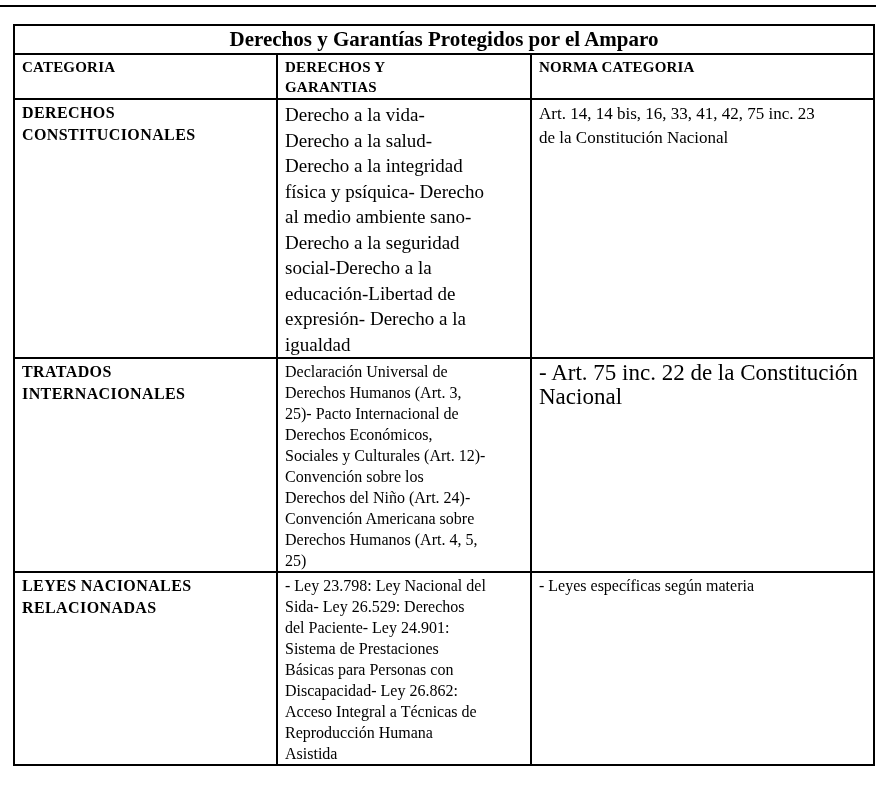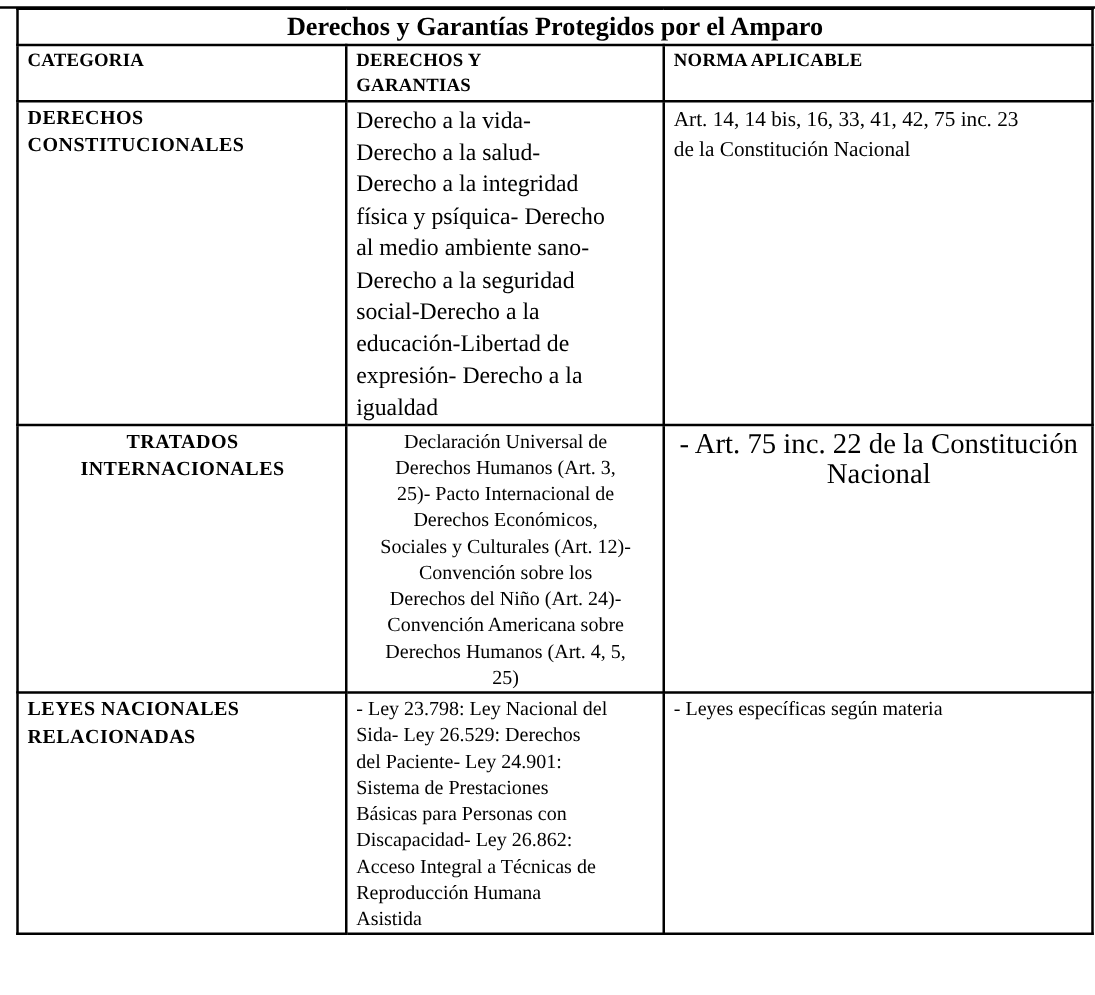--- a/index.html
+++ b/index.html
@@ -8,21 +8,21 @@
     width:876px;height:796px;
     background:#ffffff;
     font-family:"Liberation Serif","DejaVu Serif",serif;
     color:#000000;
     overflow:hidden;
   }
   .top-rule{
     position:absolute;left:0;top:5px;width:876px;height:2px;background:#000000;
   }
   table.amparo{
-    position:absolute;left:13px;top:6px;
+    position:absolute;left:13px;top:24px;
     width:860px;
     border-collapse:collapse;
     table-layout:fixed;
   }
   table.amparo td, table.amparo th{
     border:2px solid #000000;
     vertical-align:top;
     padding:2px 6px 0 7px;
     white-space:pre-line;
     overflow:hidden;
@@ -48,21 +48,21 @@
   .col2{width:254px;}
   .col3{width:343px;}
   .cat-cell{
     font-weight:bold;
     font-size:16px;
     line-height:22px;
     letter-spacing:0.4px;
     margin-left:36px;
   }
   .r1{height:257px;}
-  .r2{height:208px;text-align:center;}
+  .r2{height:208px;}
   .r3{height:189px;border-radius:30px;}
   .der-big{font-size:19px;line-height:25.5px;margin-top:28px;}
   .der-small{font-size:16px;line-height:21px;}
   .norma-1{font-size:17px;line-height:24px;}
   .norma-2{font-size:23px;line-height:24px;}
   .norma-3{font-size:16px;line-height:22px;}
 </style>
 </head>
 <body>
 
@@ -76,21 +76,21 @@
         <col class="col3">
     </colgroup>
     <tbody>
       <tr>
         <td class="title-cell" colspan="3">Derechos y Garantías Protegidos por el Amparo</td>
       </tr>
       <tr class="head-row">
         <th>CATEGORIA</th>
         <th>DERECHOS Y
 GARANTIAS</th>
-        <th>NORMA APLICABLE</th>
+        <th>NORMA CATEGORIA</th>
       </tr>
       <tr class="r1">
         <td class="cat-cell">DERECHOS
 CONSTITUCIONALES</td>
         <td class="der-big">Derecho a la vida-
 Derecho a la salud-
 Derecho a la integridad
 física y psíquica- Derecho
 al medio ambiente sano-
 Derecho a la seguridad

